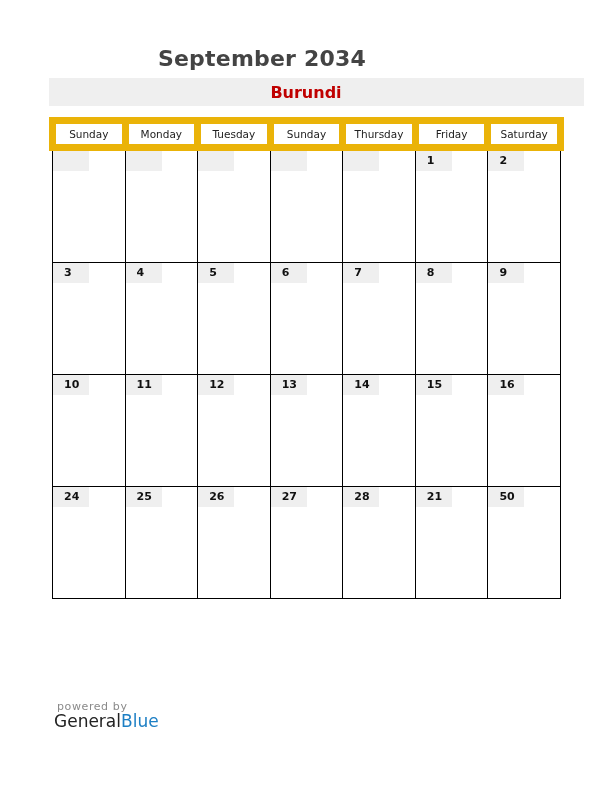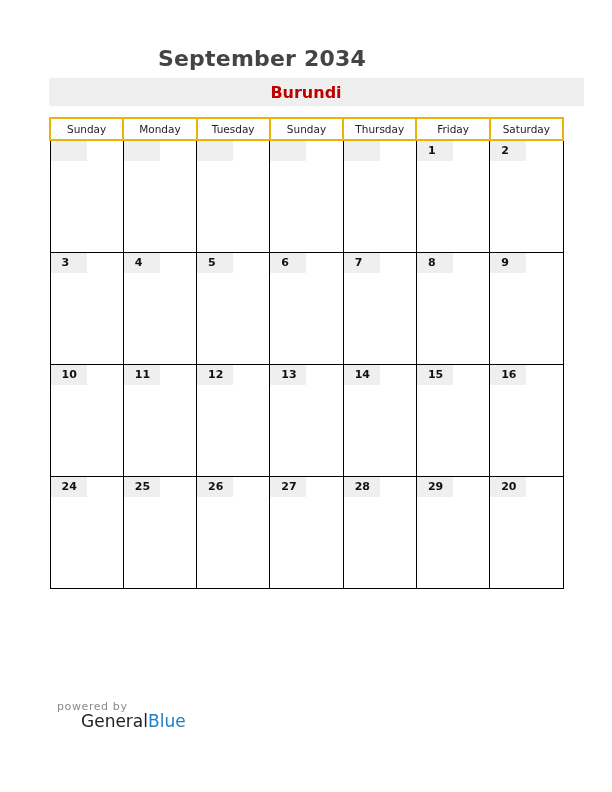--- a/index.html
+++ b/index.html
@@ -1,26 +1,26 @@
 <!DOCTYPE html>
 <html><head>
 <meta charset="utf-8">
 <style>
   html, body { margin:0; padding:0; background:#ffffff; }
   body { width:612px; height:792px; position:relative; font-family:"DejaVu Sans","Liberation Sans",sans-serif; }
   .title { position:absolute; left:0; width:524px; top:46px; text-align:center; font-size:22px; font-weight:bold; color:#444444; letter-spacing:0.2px; }
   .country-band { position:absolute; left:49px; top:78px; width:514px; height:28px; background:#efefef;padding-left:21px; }
   .country { position:absolute; left:0; width:514px; top:5px; text-align:center; font-size:16px; font-weight:bold; color:#c00000; }
   table.cal { position:absolute; left:49px; top:117px; width:515px; border-collapse:collapse; table-layout:fixed; }
-  table.cal th { height:20px; border:2px solid #eab308; font-weight:normal; font-size:10.5px; color:#222; text-align:center; padding:0; }
+  table.cal th { height:20px; border:7px solid #eab308; font-weight:normal; font-size:10.5px; color:#222; text-align:center; padding:0; }
   table.cal td { height:111px; border:1px solid #000; vertical-align:top; padding:0; position:relative; }
   .daynum { display:block; width:36px; height:20px; background:#efefef; font-size:11px; font-weight:bold; color:#111; line-height:20px; padding-left:11px; box-sizing:border-box; }
   .daynum.empty { background:#efefef; }
   .powered { position:absolute; left:57px; top:700px; font-size:11px; color:#8a8a8a; letter-spacing:0.6px; }
-  .brand { position:absolute; left:54px; top:711px; font-size:17px; color:#222;margin-left:27px; }
+  .brand { position:absolute; left:54px; top:711px; font-size:17px; color:#222; }
   .brand .blue { color:#1d7fc4; }
 </style>
 </head>
 <body>
 
 <div class="title">September 2034</div>
 <div class="country-band">
   <div class="country">Burundi</div>
 </div>
 
@@ -116,24 +116,24 @@
         <td>
           <span class="daynum">26</span>
         </td>
         <td>
           <span class="daynum">27</span>
         </td>
         <td>
           <span class="daynum">28</span>
         </td>
         <td>
-          <span class="daynum">29</span>
+          <span class="daynum">21</span>
         </td>
         <td>
-          <span class="daynum">20</span>
+          <span class="daynum">50</span>
         </td>
       </tr>
     </tbody>
 </table>
 
 <div class="powered">powered by</div>
 <div class="brand">
   <span>General</span><span class="blue">Blue</span>
 </div>
 

